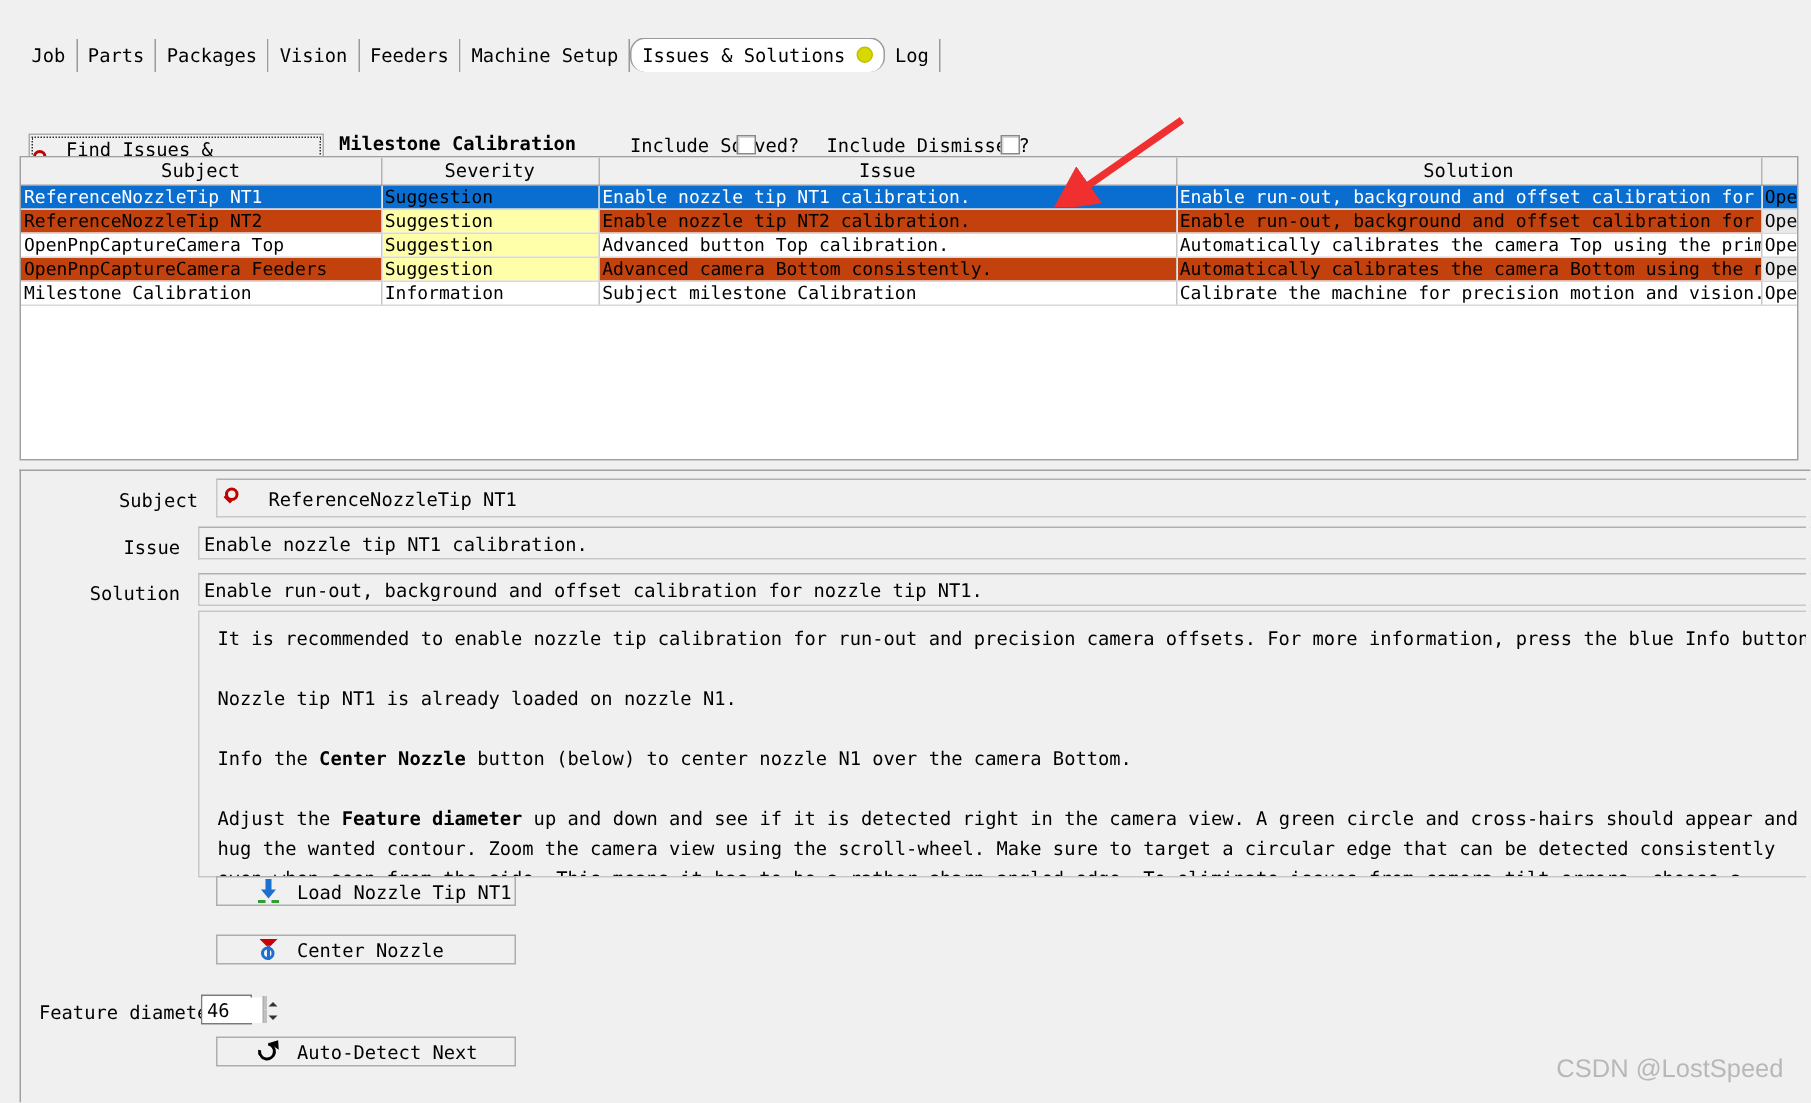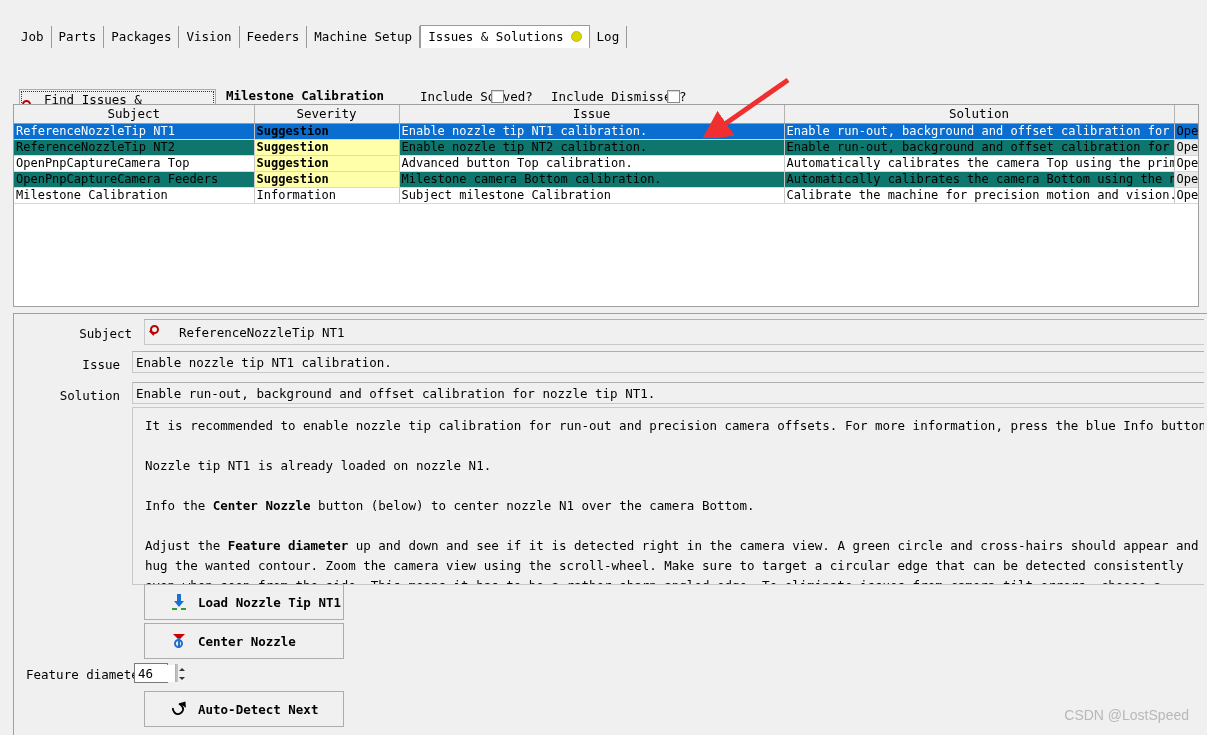--- a/index.html
+++ b/index.html
@@ -33,20 +33,21 @@
     height: 22px;
     display: flex; align-items: center;
   }
   .tab.active {
     background: #ffffff;
     border-left: 1px solid #9a9a9a;
     border-top: 1px solid #9a9a9a;
     border-right: 1px solid #9a9a9a;
     position: relative; z-index: 3;
     height: 23px;
+    border-radius: 10px;
   }
   .tabdot {
     display: inline-block; width: 11px; height: 11px;
     border-radius: 50%; background: #d8d800;
     margin-left: 7px; border: 1px solid #c0c000;
   }
 
   
   .toolbar {
     position: absolute; left: 0; top: 40px; width: 1207px; height: 58px;
@@ -119,23 +120,23 @@
     border-right: 1px solid #c8c8c8;
     border-bottom: 1px solid #d8d8d8;
     height: 16px;
     padding: 0 2px;
     white-space: nowrap;
     overflow: hidden;
     font-size: 12px;
     color: #000;
   }
   tr.r-odd td { background: #ffffff; }
-  tr.r-even td { background: #0f766e; }
+  tr.r-even td { background: #c2410c; }
   tr.selected td { background: #0a6ed1 !important; color: #ffffff; }
-  td.sev-sugg { background: #ffffaa !important; color: #000 !important; font-weight: bold; }
+  td.sev-sugg { background: #ffffaa !important; color: #000 !important; }
   td.sev-info { background: #ffffff !important; color: #000 !important; }
   td.col-status { background: #ffffff !important; color: #000 !important; }
   tr.r-even td.col-status { background: #e9e9e9 !important; }
 
   .col-subject { width: 240px; }
   .col-severity { width: 145px; }
   .col-issue { width: 385px; }
   .col-solution { width: 390px; }
   .col-st { width: 40px; }
 
@@ -175,28 +176,27 @@
     overflow: hidden;
     padding: 8px 0 0 12px;
     font-size: 12.5px; line-height: 20px; color: #000;
   }
   .desc p { margin: 0 0 20px 0; white-space: nowrap; }
   .desc p.wrapped { white-space: normal; margin-bottom: 18px; }
   .desc b { font-weight: bold; }
 
   .actbtn {
     position: absolute; left: 130px;
-    width: 200px; height: 36px;
+    width: 200px; height: 20px;
     background: #f0f0f0;
     border: 1px solid #adadad;
     display: flex; align-items: center;
     padding-left: 26px; gap: 11px;
     font-size: 12.5px; color: #000;
     cursor: pointer;
-    font-weight: bold;
   }
   .btn-load { top: 270px; }
   .btn-center { top: 309px; }
   .btn-auto { top: 377px; }
 
   .ic { width: 16px; height: 16px; position: relative; flex: none; }
 
   
   .ic-load .shaft { position: absolute; left: 6px; top: 0; width: 4px; height: 9px; background: #1d6fd0; }
   .ic-load .head { position: absolute; left: 3px; top: 7px; width: 0; height: 0;
@@ -261,21 +261,21 @@
   
   .annot {
     position: absolute; left: 690px; top: 76px; width: 120px; height: 62px;
     pointer-events: none;
   }
 
   
   .watermark {
     position: absolute; right: 18px; bottom: 12px;
     font-family: "Liberation Sans", sans-serif;
-    font-size: 14px; color: #b8b8b8;
+    font-size: 17px; color: #b8b8b8;
   }
 
   .left-rail {
     position: absolute; left: 0; top: 0; width: 13px; height: 735px;
     background: #f0f0f0;
   }
 </style>
 </head>
 <body>
 
@@ -363,21 +363,21 @@
       <tr class="r-odd">
         <td>OpenPnpCaptureCamera Top</td>
         <td class="sev-sugg">Suggestion</td>
         <td>Advanced button Top calibration.</td>
         <td>Automatically calibrates the camera Top using the primary and...</td>
         <td class="col-status">Open</td>
       </tr>
       <tr class="r-even">
         <td>OpenPnpCaptureCamera Feeders</td>
         <td class="sev-sugg">Suggestion</td>
-        <td>Milestone camera Bottom calibration.</td>
+        <td>Advanced camera Bottom consistently.</td>
         <td>Automatically calibrates the camera Bottom using the nozzle N1.</td>
         <td class="col-status">Open</td>
       </tr>
       <tr class="r-odd">
         <td>Milestone Calibration</td>
         <td class="sev-info">Information</td>
         <td>Subject milestone Calibration</td>
         <td>Calibrate the machine for precision motion and vision.</td>
         <td class="col-status">Open</td>
       </tr>

